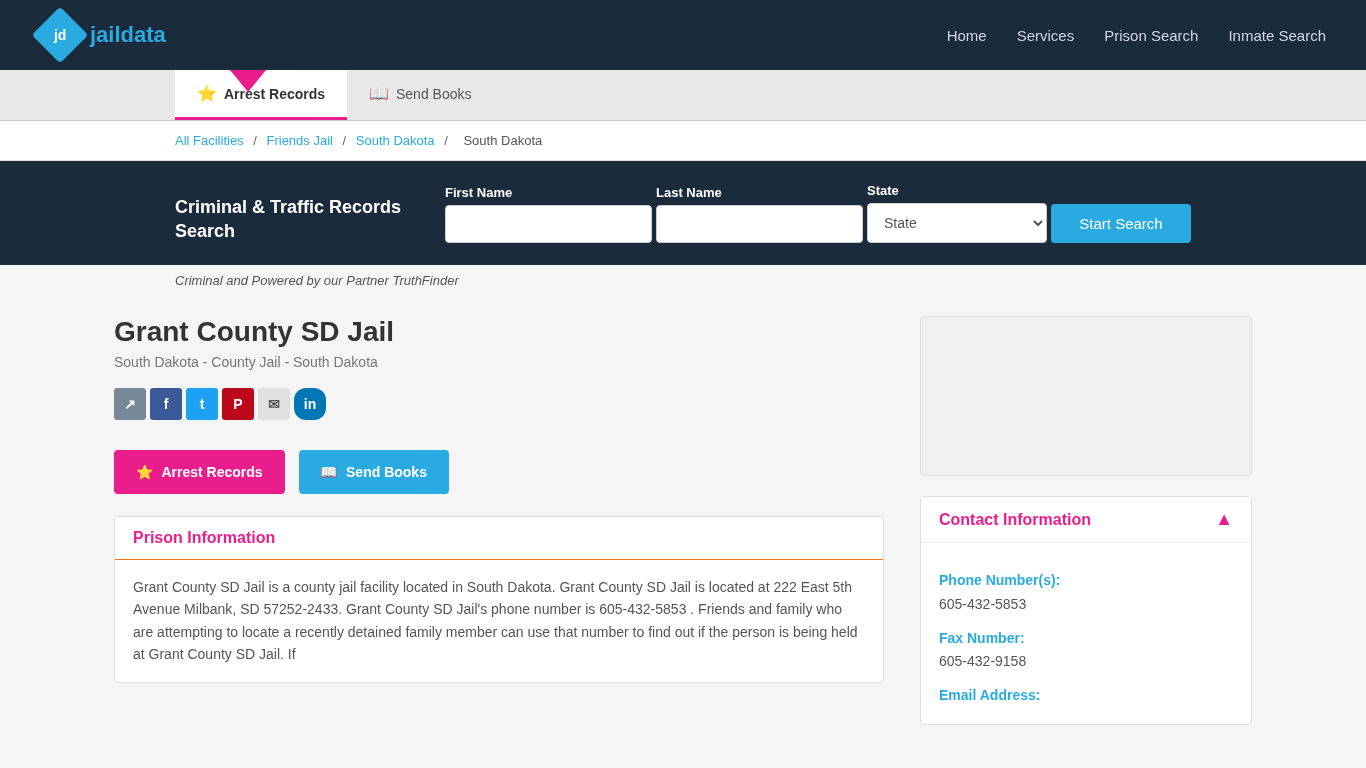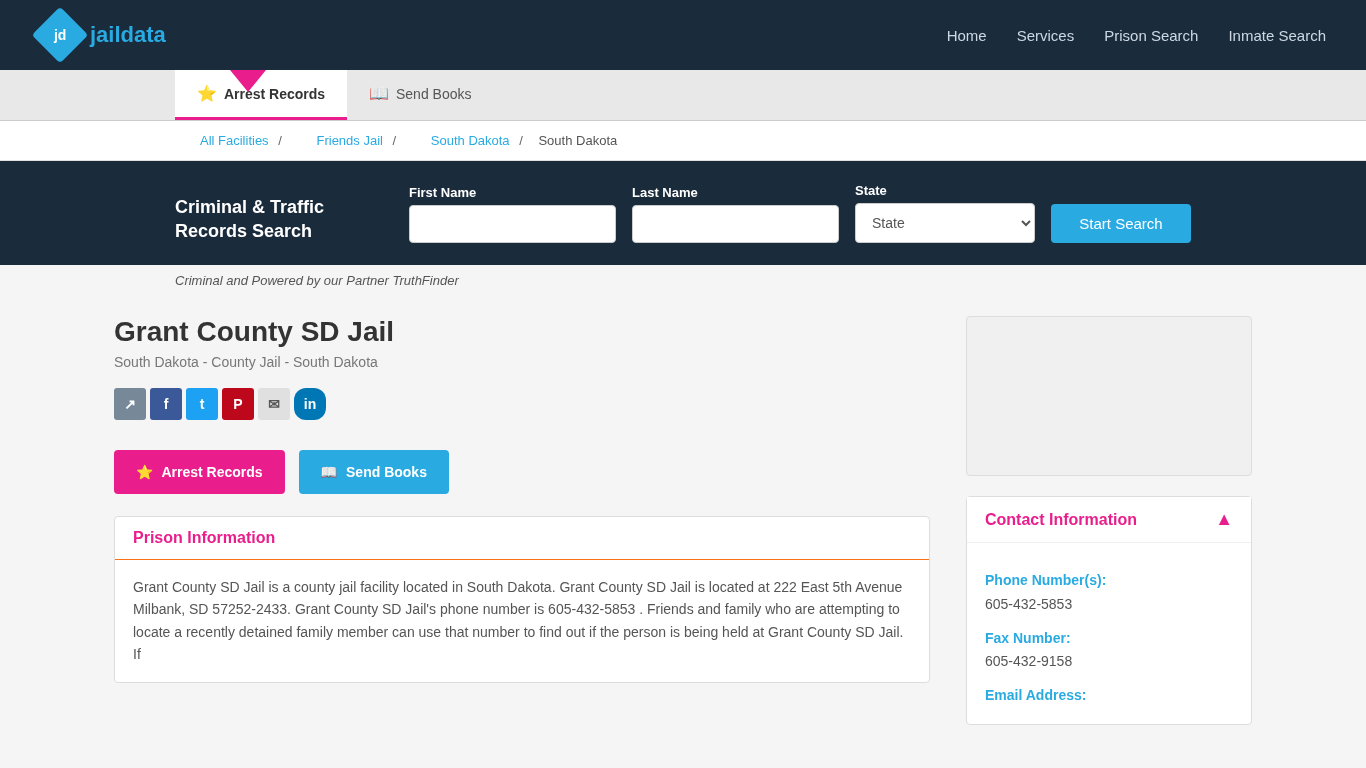--- a/index.html
+++ b/index.html
@@ -96,21 +96,20 @@
     .breadcrumb {
       padding: 12px 175px;
       background: white;
       font-size: 13px;
       border-bottom: 1px solid #e0e0e0;
     }
     .breadcrumb a {
       color: #29abe2;
       text-decoration: none;
       cursor: pointer;
-      margin-left: 25px;
     }
     .breadcrumb span {
       color: #666;
       margin: 0 6px;
     }
     .breadcrumb .current {
       color: #555;
     }
 
     
@@ -126,21 +125,21 @@
     .search-title {
       color: white;
       font-size: 18px;
       font-weight: bold;
       line-height: 1.3;
       min-width: 200px;
     }
     .search-fields {
       display: flex;
       align-items: flex-end;
-      gap: 16px;
+      gap: 4px;
       flex: 1;
     }
     .field-group {
       display: flex;
       flex-direction: column;
       gap: 5px;
     }
     .field-group label {
       color: white;
       font-size: 13px;
@@ -182,21 +181,21 @@
     
     .main-content {
       display: flex;
       gap: 36px;
       padding: 20px 114px;
     }
     .content-left {
       flex: 1;
     }
     .content-right {
-      width: 286px;
+      width: 332px;
     }
 
     
     .facility-title {
       font-size: 28px;
       font-weight: bold;
       color: #333;
       margin-bottom: 6px;
     }
     .facility-subtitle {

